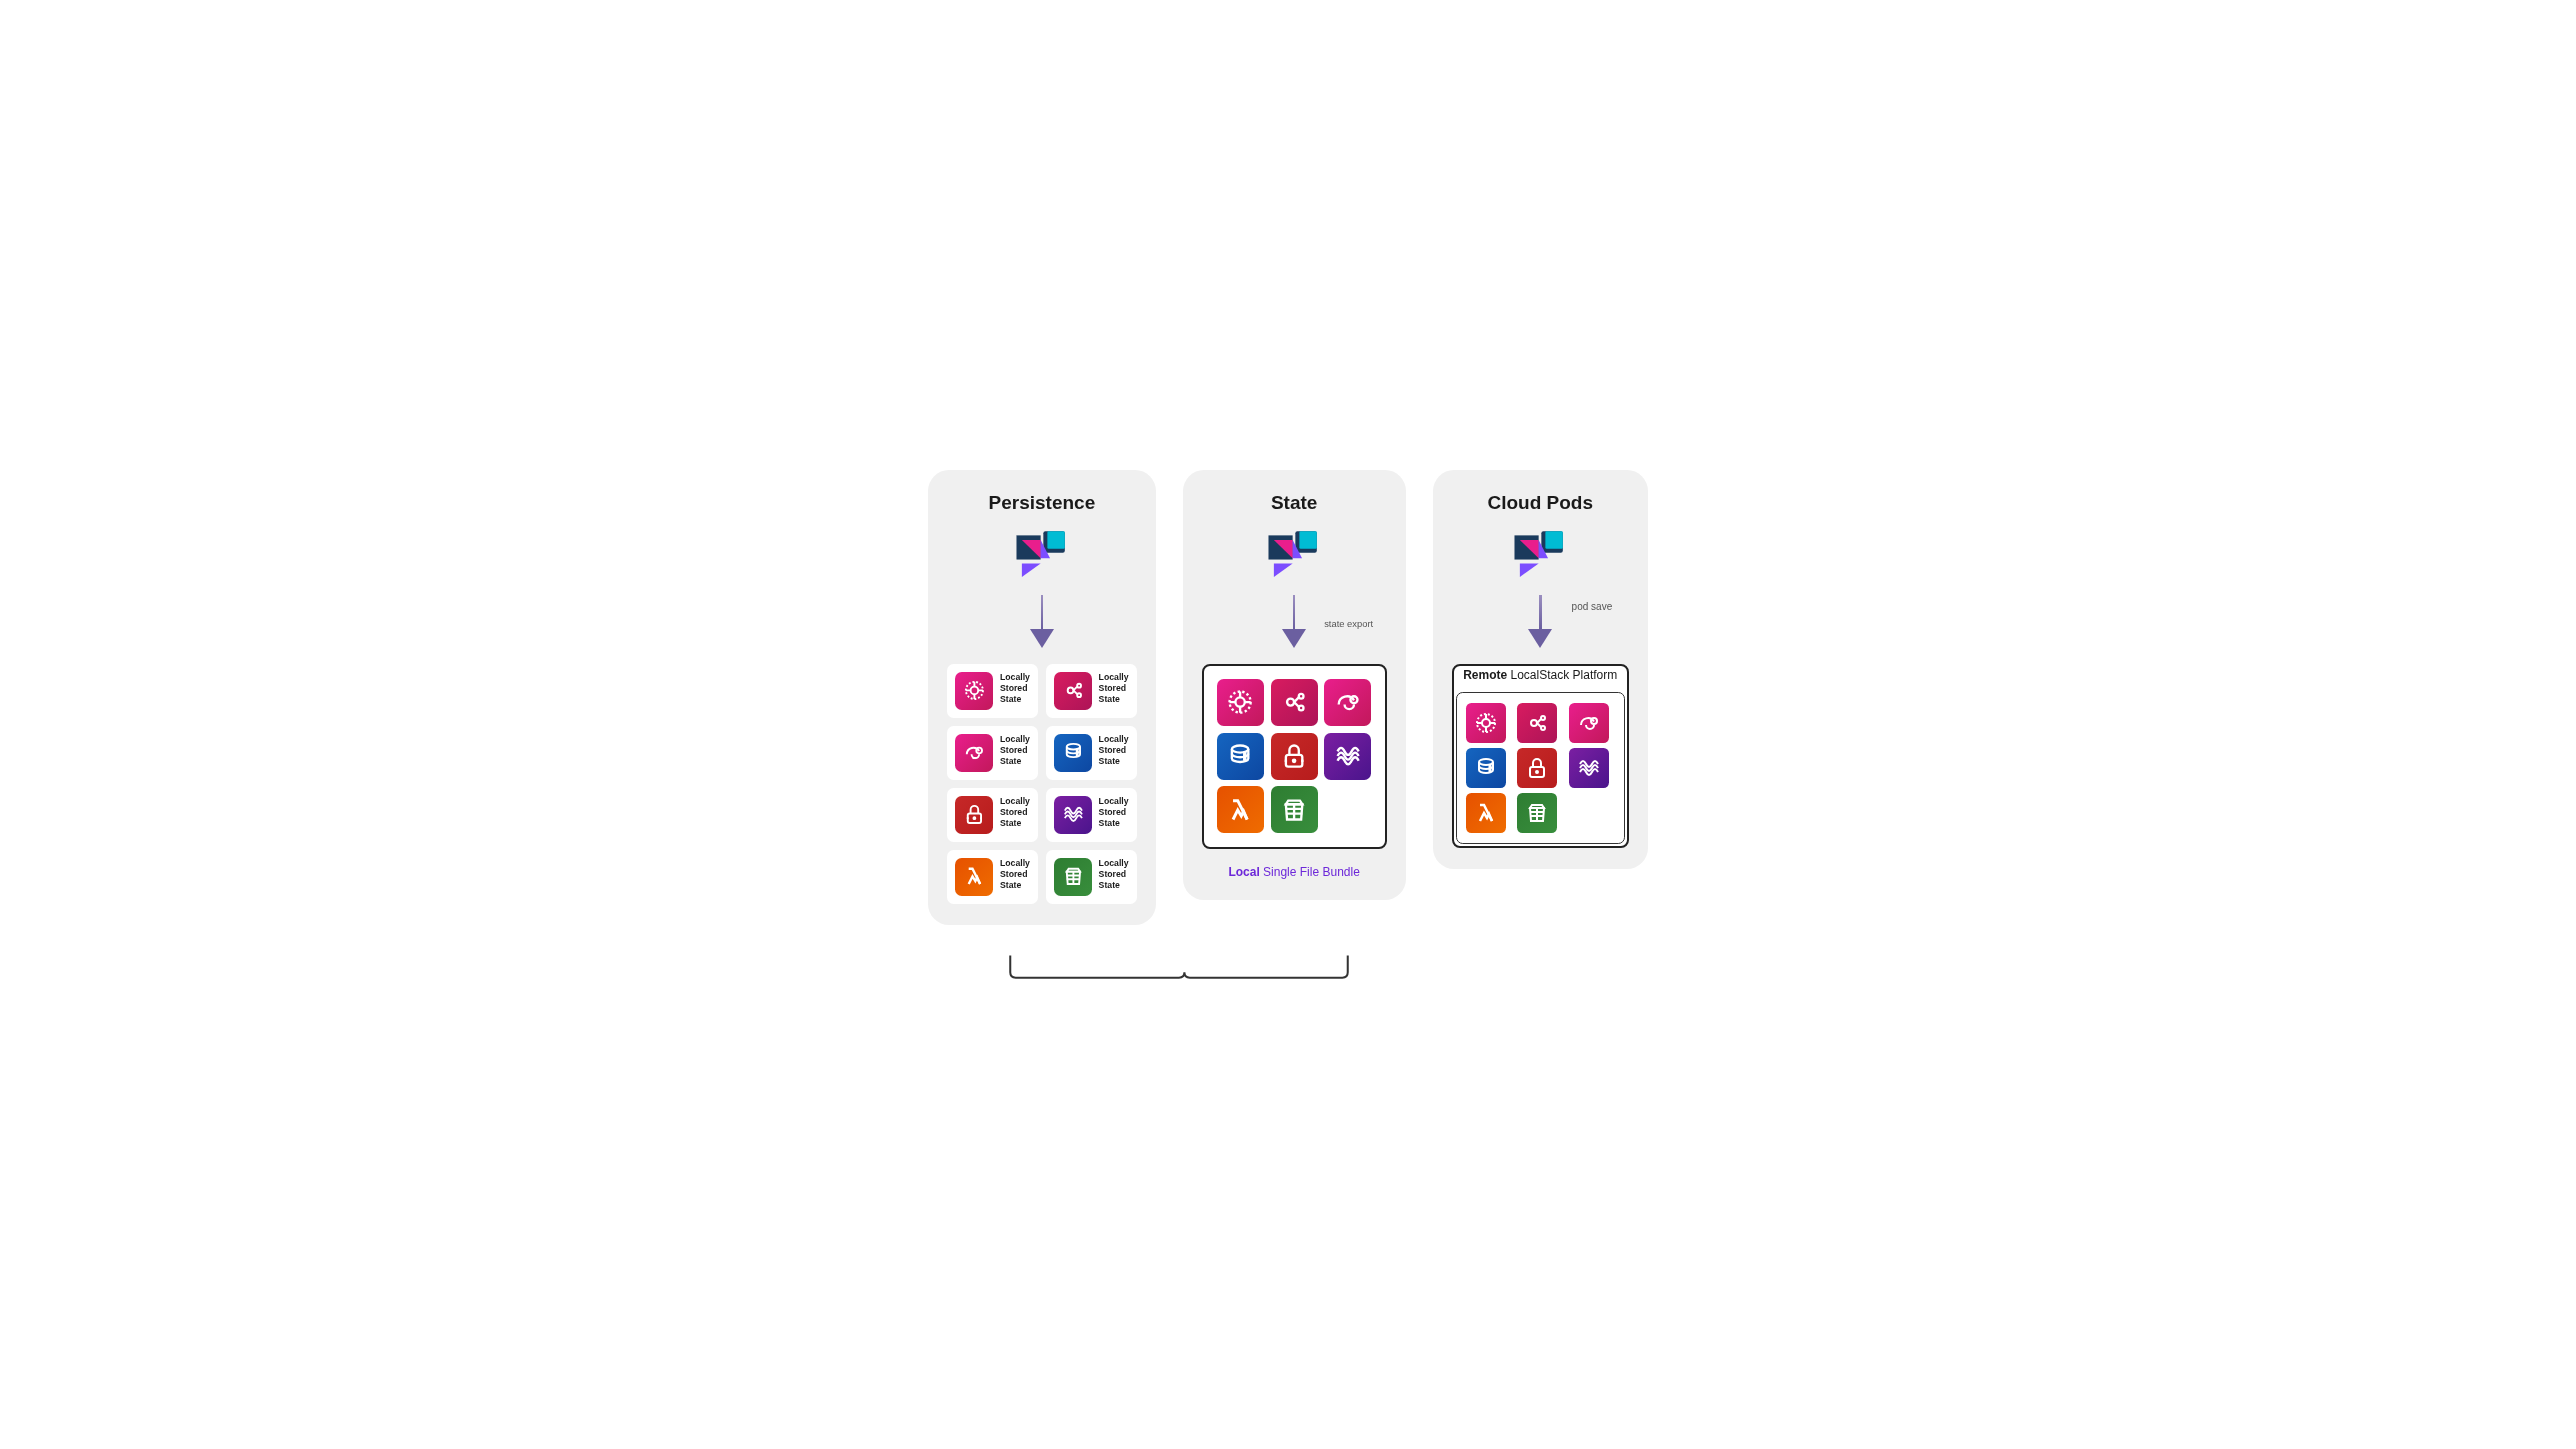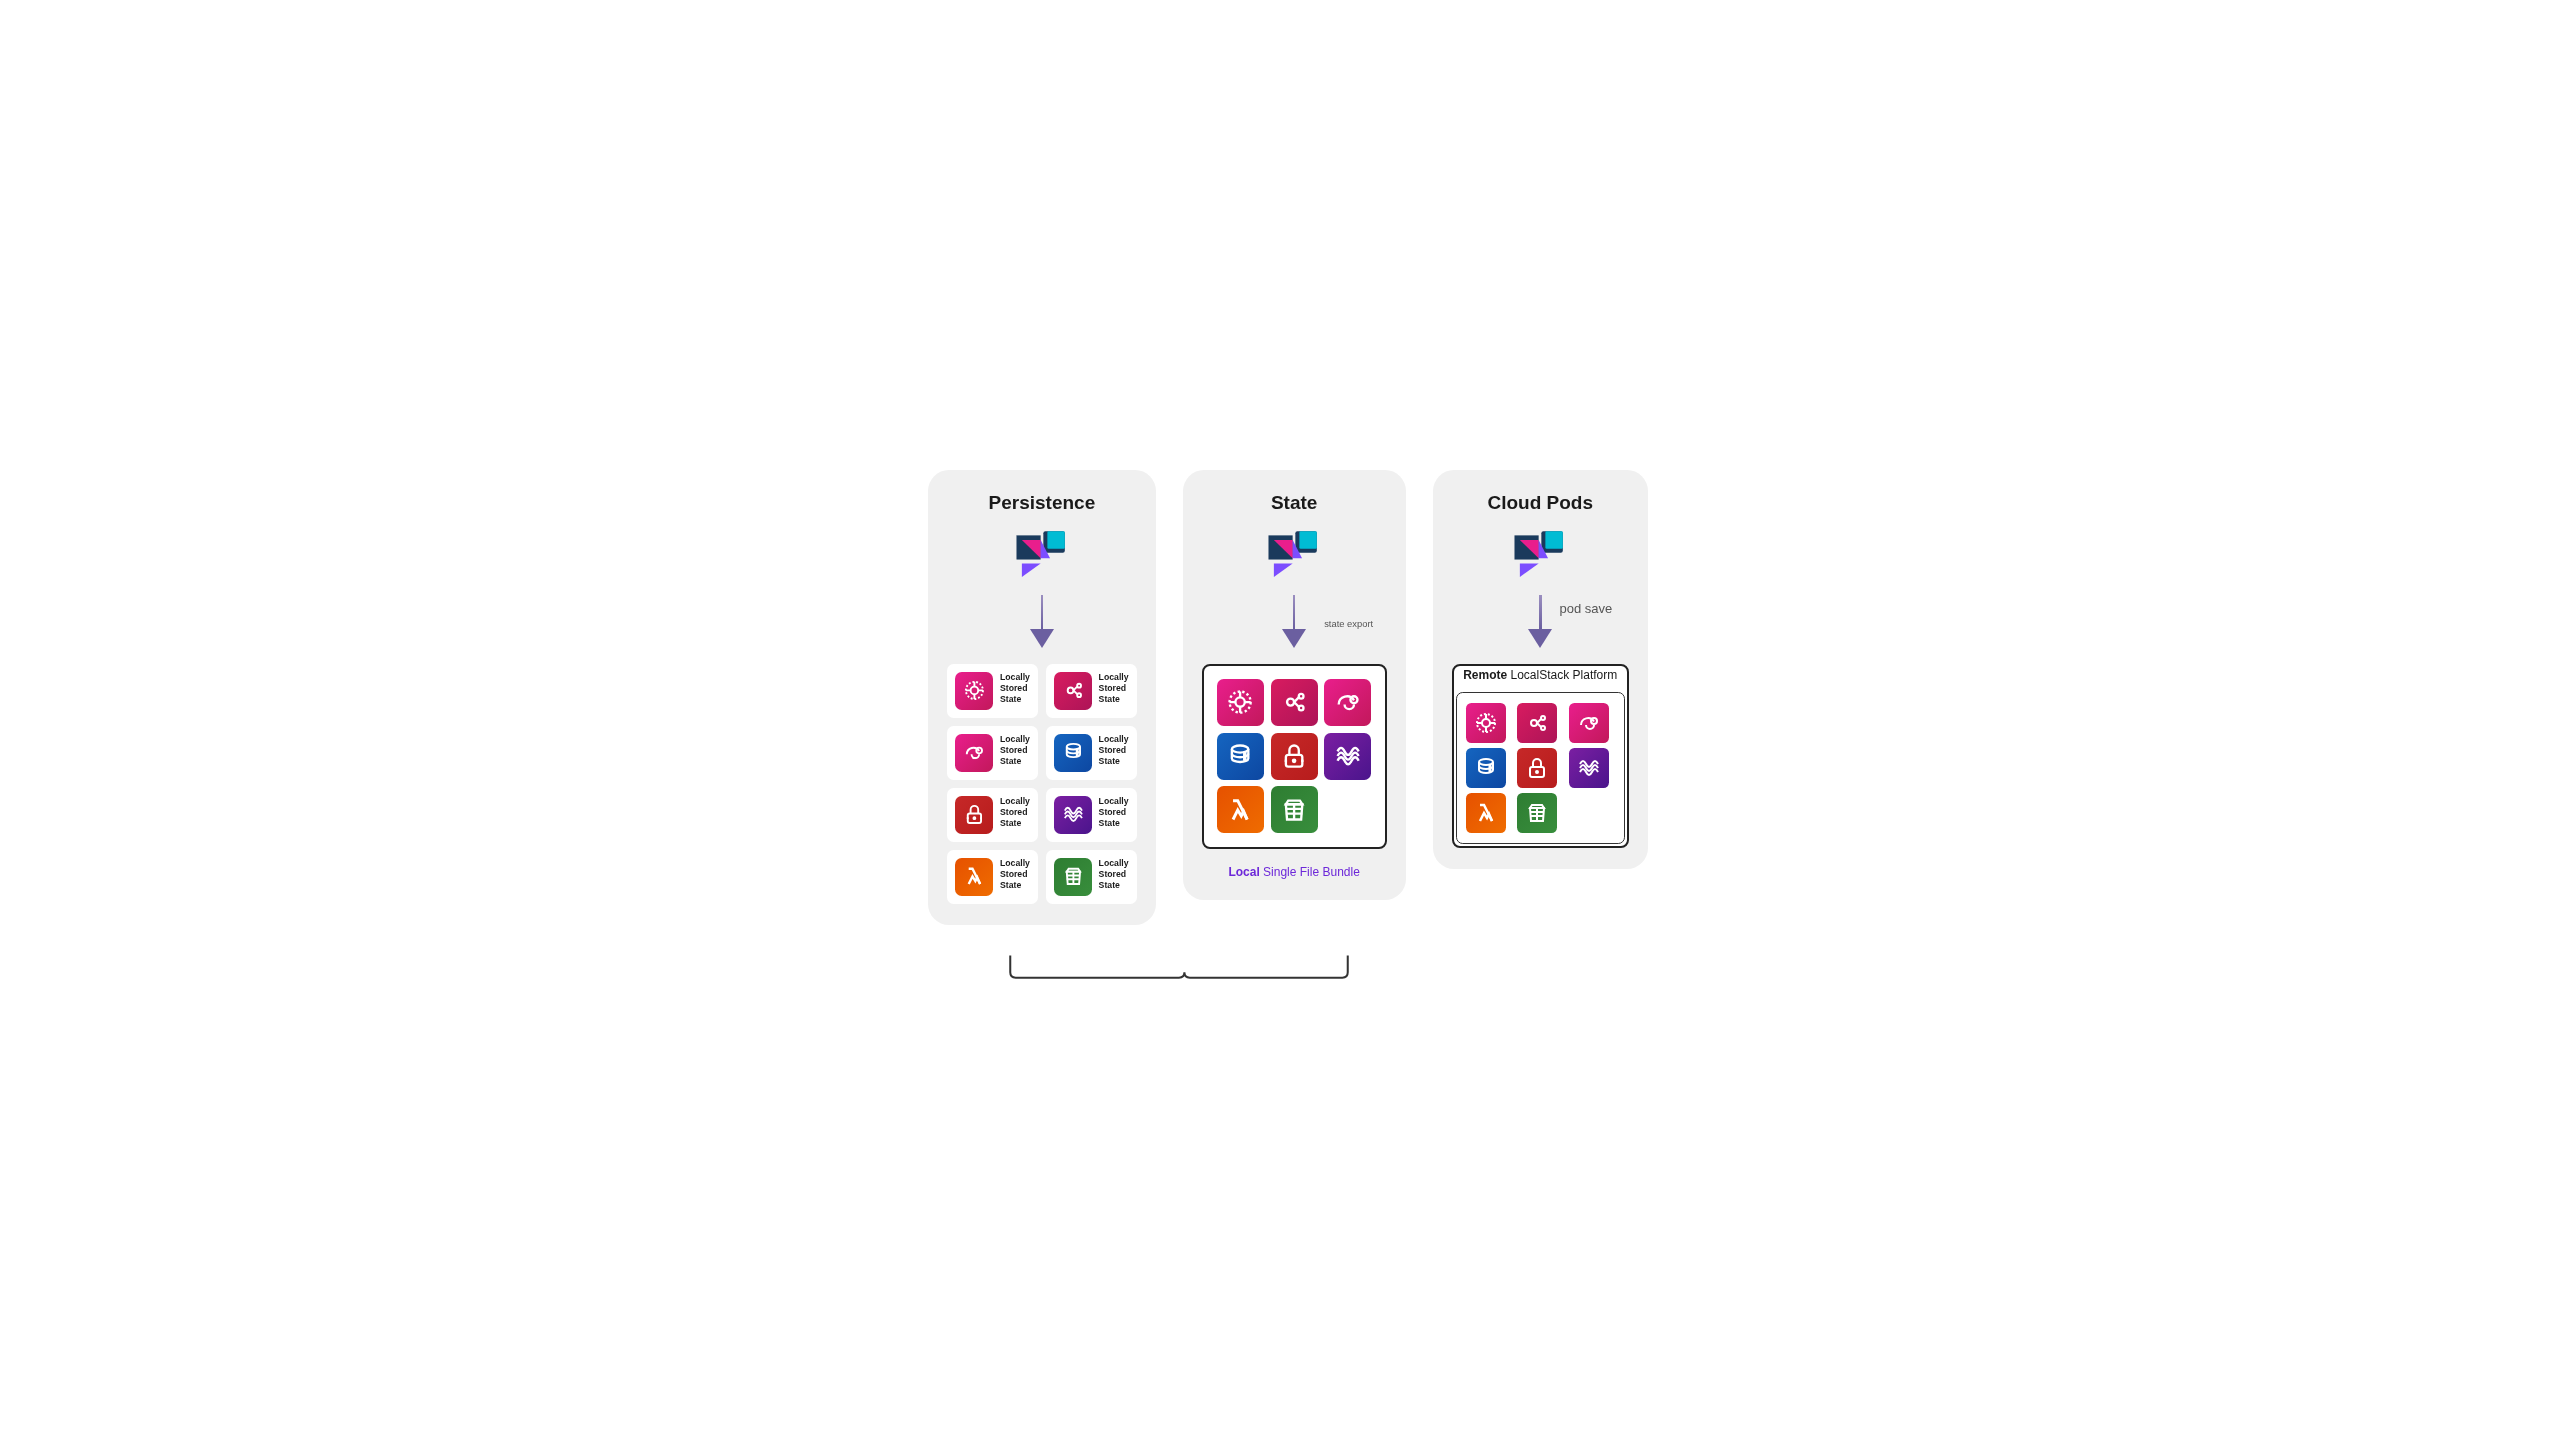--- a/index.html
+++ b/index.html
@@ -421,21 +421,21 @@
         <polygon points="2,8 38,8 38,44 2,44" fill="#1a3a5c"></polygon>
         <polygon points="10,15 38,15 38,42" fill="#e91e8c"></polygon>
         <polygon points="10,50 38,50 10,70" fill="#7c4dff"></polygon>
         <polygon points="38,15 38,42 52,42" fill="#7c4dff"></polygon>
       </svg>
     </div>
 
     <div class="arrow-down" style="position:relative;">
       <div class="arrow-line"></div>
       <div class="arrow-head"></div>
-      <span style="position:absolute;right:-60px;top:6.7px;font-size:13px;color:#555;white-space:nowrap;">pod save</span>
+      <span style="position:absolute;right:-60px;top:6.7px;font-size:10px;color:#555;white-space:nowrap;">pod save</span>
     </div>
 
     <div class="remote-box">
       <div class="remote-title">
         <strong>Remote</strong> LocalStack Platform
       </div>
       <div class="remote-inner-box">
         <div class="remote-icon c-pink-hot">
           <svg viewBox="0 0 24 24" style="width:60%;height:60%;stroke:white;fill:none;stroke-width:2">
             <circle cx="12" cy="12" r="4"></circle>

